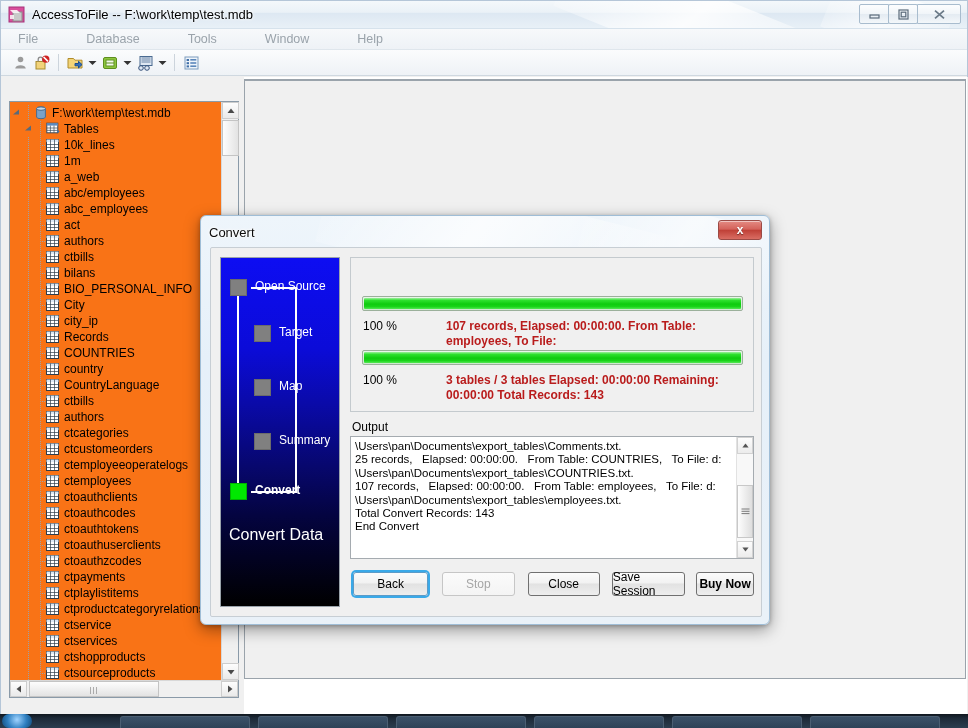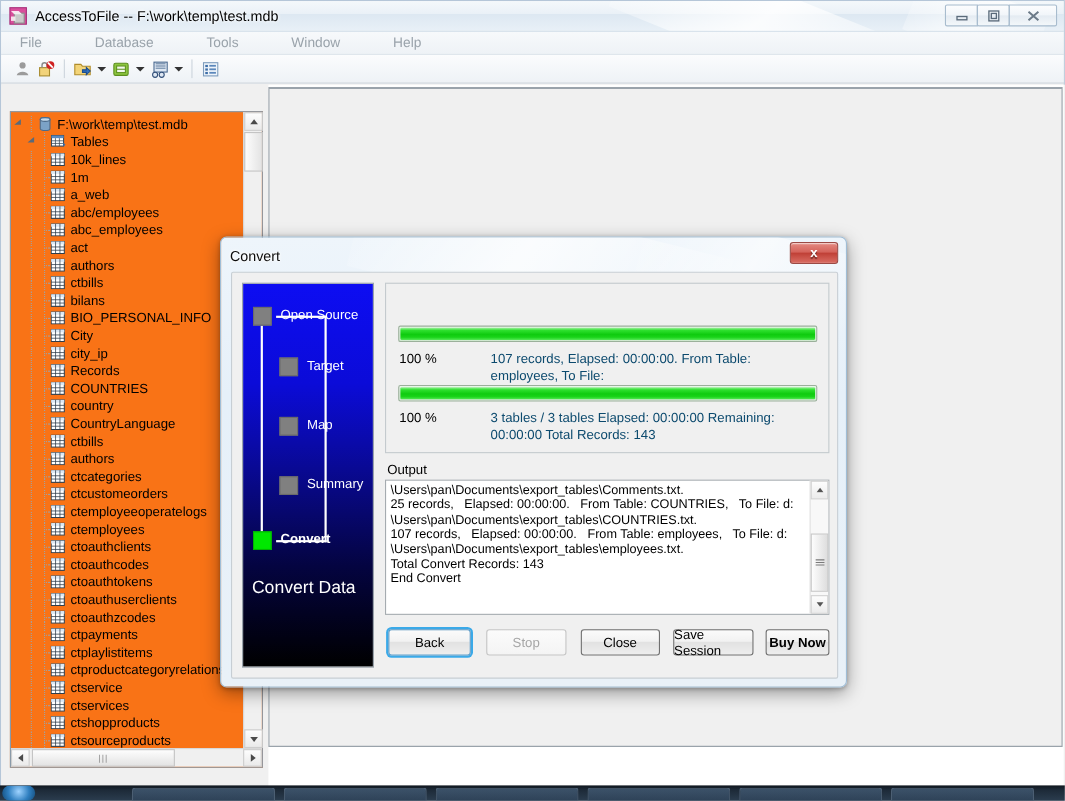--- a/index.html
+++ b/index.html
@@ -314,22 +314,23 @@
     border-radius: 2px;
     padding: 1px;
   }
   .pbar-fill {
     height: 100%;
     background: linear-gradient(to bottom, #9cf09c 0%, #2ee02e 22%, #0fcb0f 55%, #19d419 78%, #54e854 100%);
     border-radius: 1px;
   }
   .pinfo {
     position: absolute;
-    font-size: 12px; color: #0c4a6e;
+    font-size: 12px; color: #b91c1c;
     line-height: 15px;
+    font-weight: bold;
   }
   .pct { position: absolute; font-size: 12px; color:#000; }
 
   
   #output-label {
     position: absolute;
     left: 141px; top: 172px;
     font-size: 12px; color: #000; text-align: center;
   }
   #output-box {

